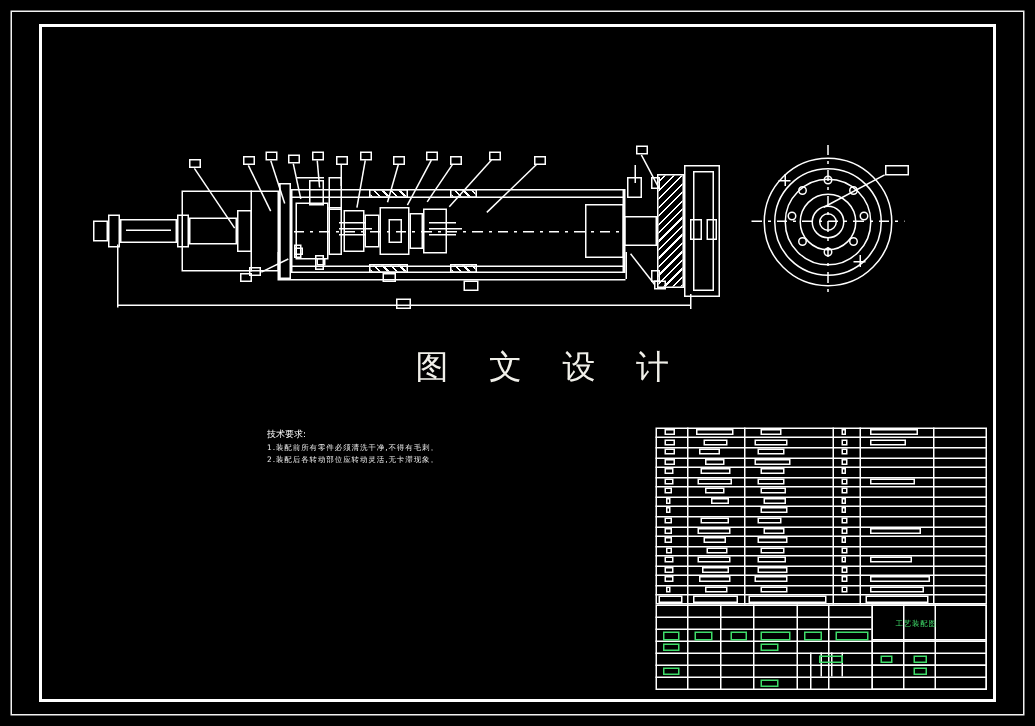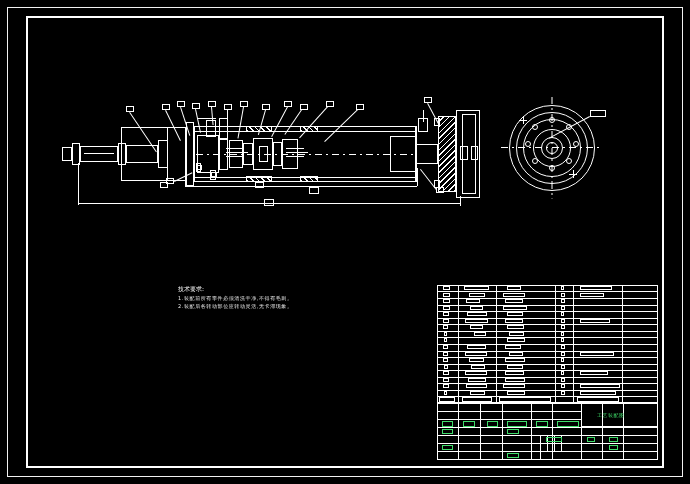--- a/index.html
+++ b/index.html
@@ -207,20 +207,21 @@
     <div class="cir" style="left:532px;top:124px;width:6px;height:6px;"></div>
 
     <div class="dash" style="left:501px;top:147px;width:102px;"></div>
     <div class="dash" style="left:501px;top:147px;width:102px;transform:rotate(90deg);transform-origin:center;"></div>
     <div class="ln hl" style="left:519px;top:120px;width:8px;"></div>
     <div class="ln vl" style="left:523px;top:116px;height:8px;"></div>
     <div class="ln hl" style="left:569px;top:174px;width:8px;"></div>
     <div class="ln vl" style="left:573px;top:170px;height:8px;"></div>
   </div>
 
+  <div class="main-title" style="left:277px;top:230px;">图 文 设 计</div>
 
   <div>
     <div class="tech-head" style="left:178px;top:285px;">技术要求:</div>
     <div class="tech-line" style="left:178px;top:295px;">1.装配前所有零件必须清洗干净,不得有毛刺。</div>
     <div class="tech-line" style="left:178px;top:303px;">2.装配后各转动部位应转动灵活,无卡滞现象。</div>
   </div>
 
   <div id="titleblock">
 
     <div class="tb-cell" style="left:0px;top:0px;width:221px;height:118px;"></div>

